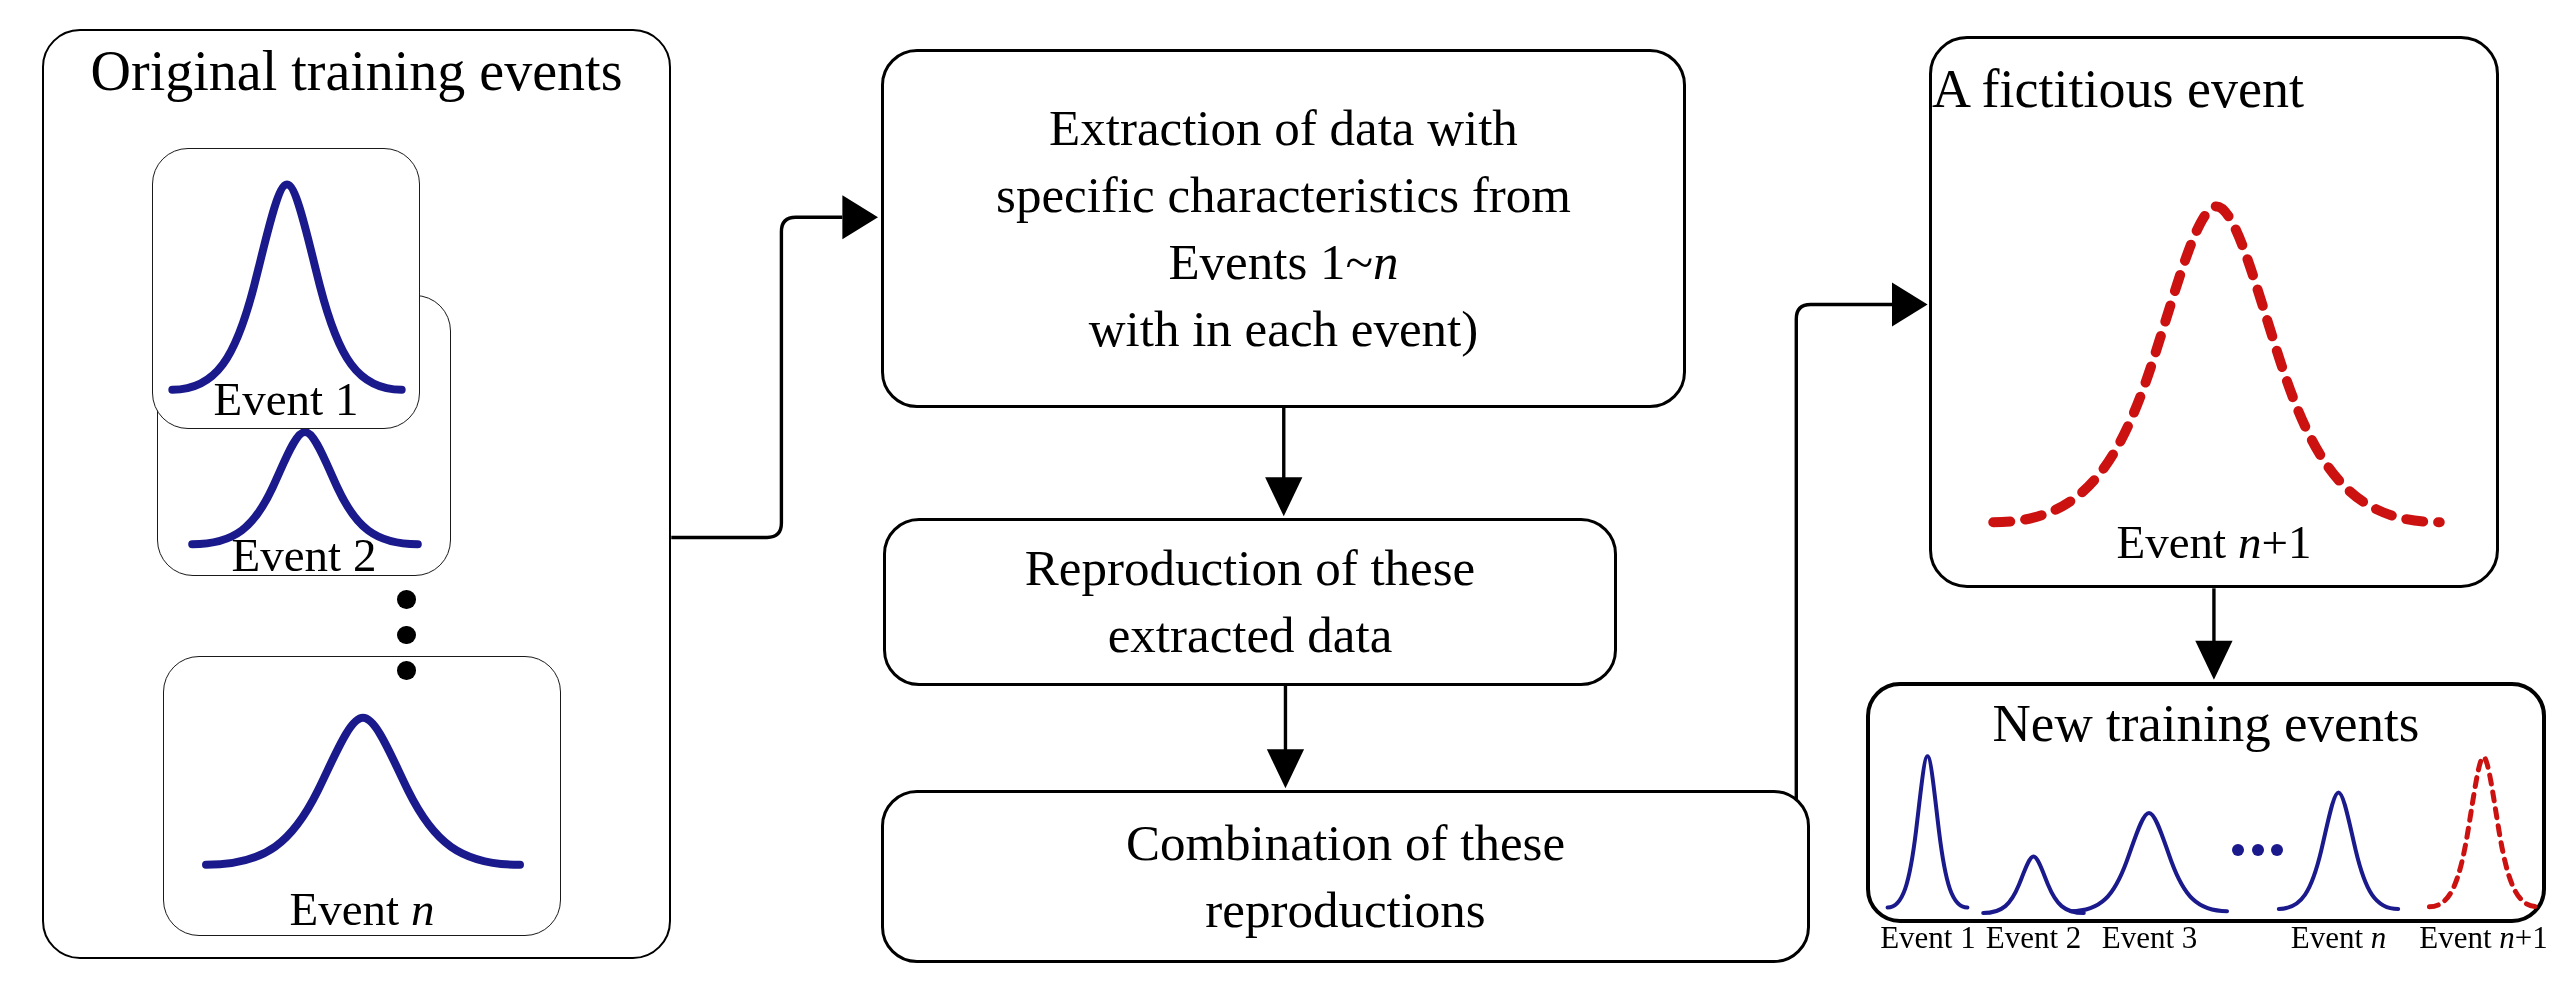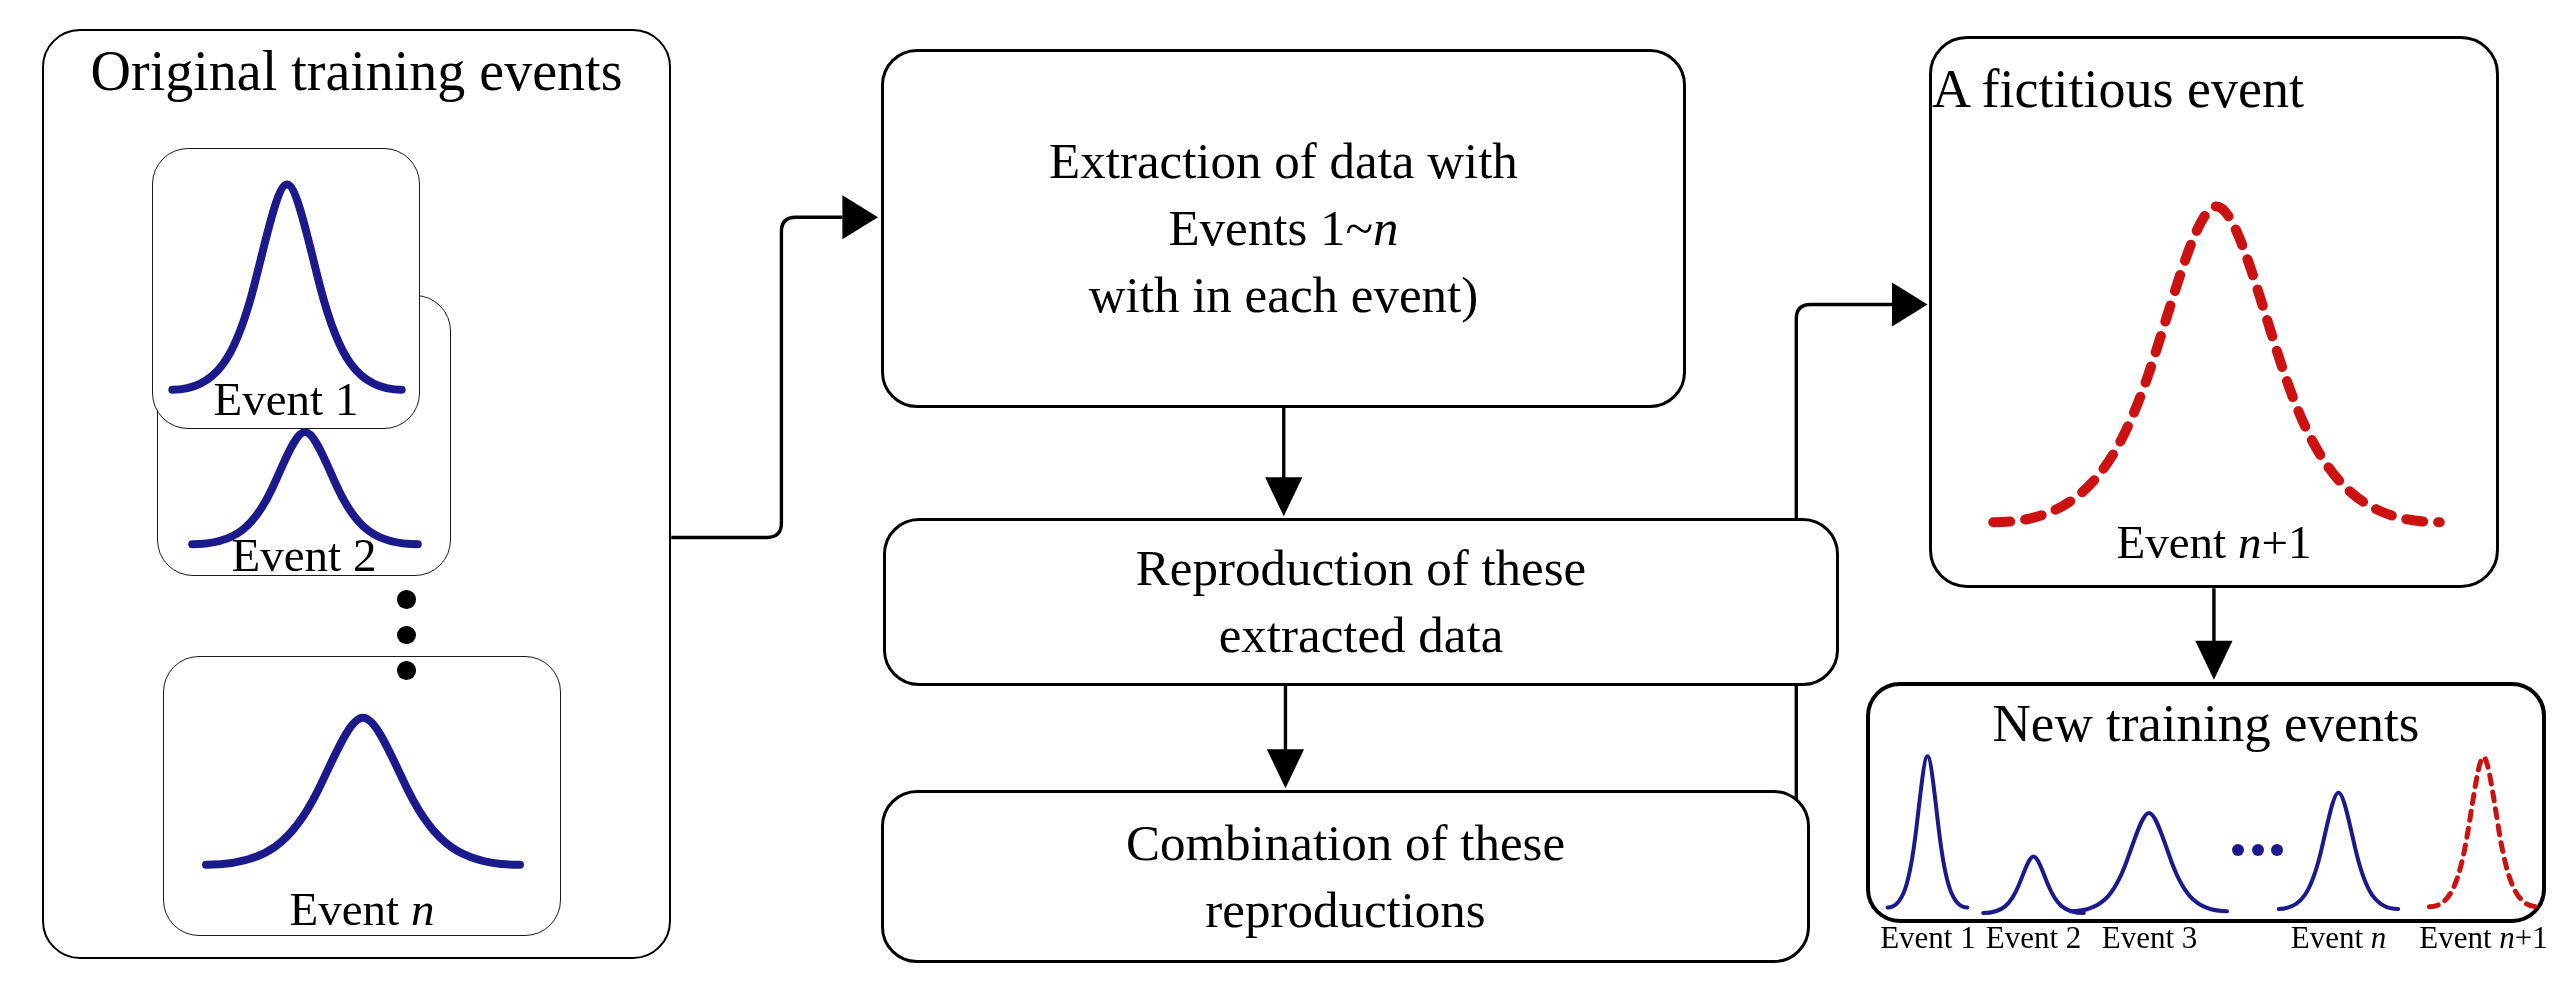--- a/index.html
+++ b/index.html
@@ -82,27 +82,28 @@
         <path d="M6,94 C42,94 58,80 73,50 C83,30 92,7 100,7 C108,7 117,30 127,50 C142,80 158,94 194,94" fill="none" stroke="#1a1a8c" stroke-width="8" stroke-linecap="round" vector-effect="non-scaling-stroke"></path>
       </svg>
       <div class="card-label" style="top:229px;">
         <span>Event </span><span class="it">n</span>
       </div>
     </div>
   </div>
 
   <div class="box mid-box" style="left:881px;top:41px;width:805px;height:359px;">
     <div class="mid-text">Extraction of data with</div>
+    <div class="mid-text">specific characteristics from</div>
     <div class="mid-text">
       <span>Events 1~</span><span class="it">n</span>
     </div>
     <div class="mid-text">with in each event)</div>
   </div>
 
-  <div class="box mid-box" style="left:883px;top:510px;width:956px;height:168px;">
+  <div class="box mid-box" style="left:883px;top:510px;width:734px;height:168px;">
     <div class="mid-text">Reproduction of these</div>
     <div class="mid-text">extracted data</div>
   </div>
 
   <div class="box mid-box" style="left:881px;top:782px;width:929px;height:173px;">
     <div class="mid-text">Combination of these</div>
     <div class="mid-text">reproductions</div>
   </div>
 
   <div class="box fict-box">

